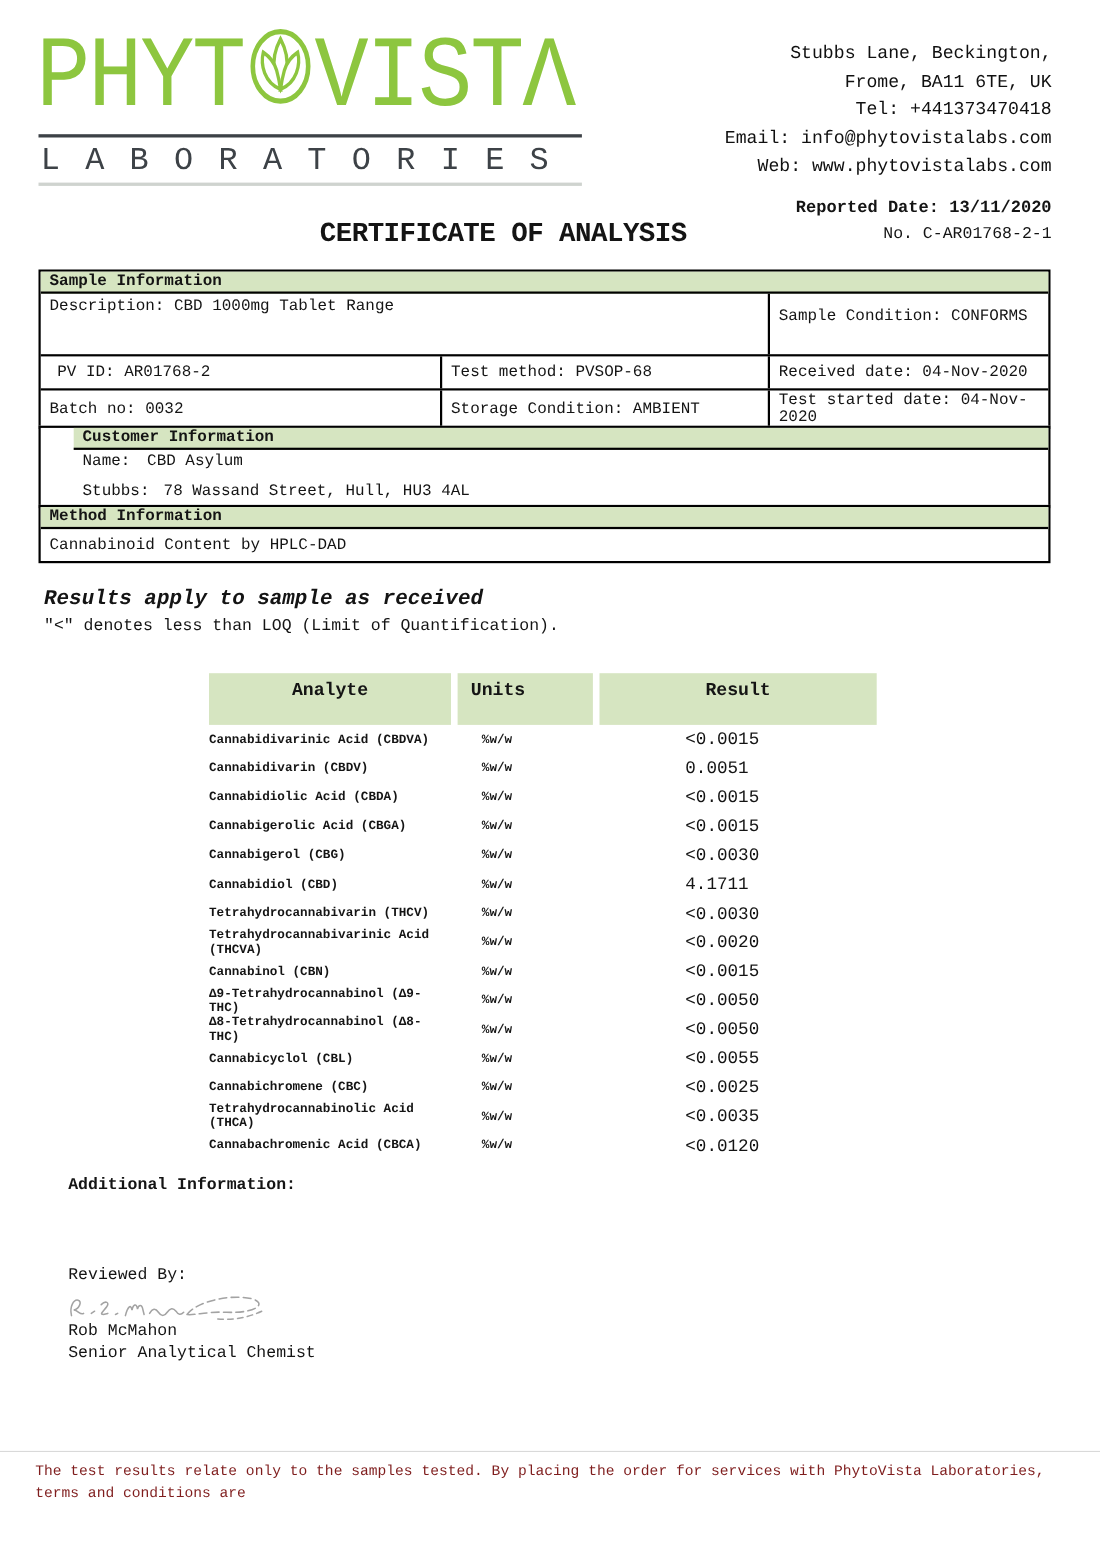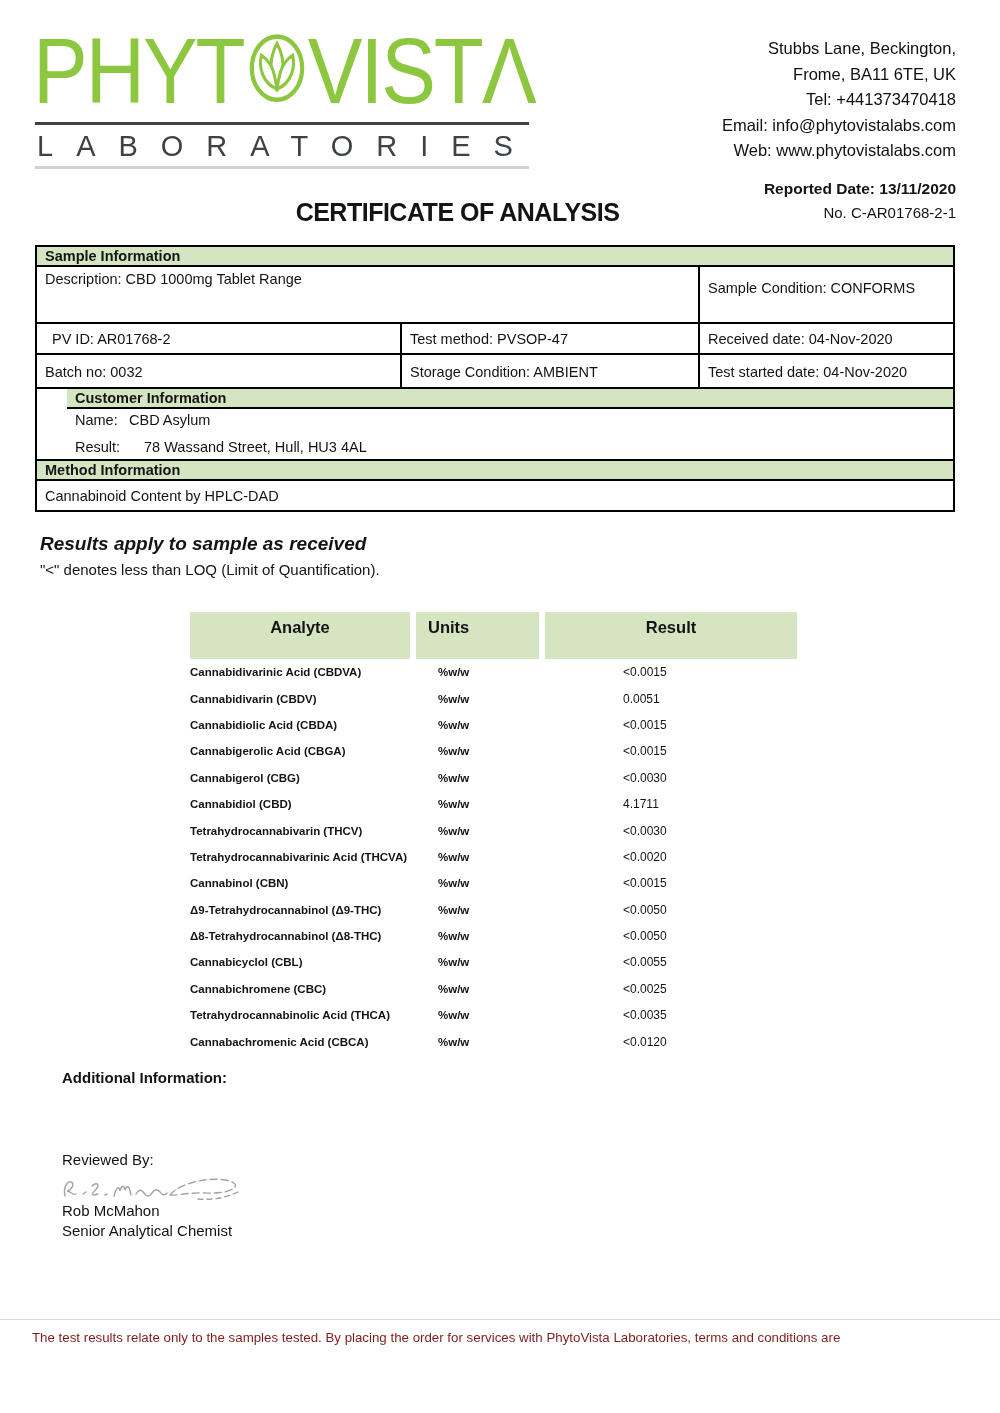--- a/index.html
+++ b/index.html
@@ -1,19 +1,19 @@
 <!DOCTYPE html>
 <html><head>
 <meta charset="utf-8">
 <style>
   * { margin:0; padding:0; box-sizing:border-box; }
   html,body { background:#ffffff; }
   .page {
     position:relative; width:1000px; height:1413px; background:#ffffff;
-    font-family:Liberation Sans, sans-serif; color:#141414; overflow:hidden;
+    font-family:Liberation Mono, monospace; color:#141414; overflow:hidden;
   }
 
   
   .logo-row {
     position:absolute; left:33px; top:20px; display:flex; align-items:center;
     transform:scaleY(1.12); transform-origin:top left;
     font-size:82px; font-weight:400; letter-spacing:-2px; color:#8dc63f; line-height:92px;
   }
   .leaf-badge { margin:0 1px 0 3px; position:relative; top:2px; }
   .logo-divider { position:absolute; left:35px; top:122px; width:494px; height:3px; background:#3d4247; }
@@ -52,21 +52,21 @@
 
   
   .results { position:absolute; left:190px; top:612px; width:607px; }
   .r-grid { display:grid; grid-template-columns:220px 123px 252px; column-gap:6px; }
   .r-head { height:47px; }
   .r-head .hcell { background:#d6e5c1; font-size:16.5px; font-weight:bold; padding-top:6px; text-align:center; }
   .r-head .hcell.units-h { text-align:left; padding-left:12px; }
   .r-row { height:26.4px; align-items:center; }
   .a-cell { font-size:11.5px; font-weight:bold; }
   .u-cell { font-size:11.5px; font-weight:bold; padding-left:22px; }
-  .v-cell { font-size:12px; padding-left:78px; }
+  .v-cell { font-size:16px; padding-left:78px; }
 
   
   .additional { position:absolute; left:62px; top:1069px; font-size:15px; font-weight:bold; }
   .reviewed { position:absolute; left:62px; top:1151px; font-size:15px; }
   .signature { position:absolute; left:58px; top:1170px; }
   .sig-name { position:absolute; left:62px; top:1202px; font-size:15px; }
   .sig-role { position:absolute; left:62px; top:1222px; font-size:15px; }
 
   
   .footer-rule { position:absolute; left:0; top:1319px; width:1000px; height:1px; background:#d9d9d9; }
@@ -108,39 +108,39 @@
   <div class="coa-title">CERTIFICATE OF ANALYSIS</div>
 
   <div class="info-table" style="top:245px;">
     <div class="info-bar">Sample Information</div>
     <div class="info-row" style="height:57px;">
       <div class="cell top" style="width:663px;">Description: CBD 1000mg Tablet Range</div>
       <div class="cell cond" style="flex:1;">Sample Condition: CONFORMS</div>
     </div>
     <div class="info-row" style="height:31px;">
       <div class="cell" style="width:365px;padding-left:15px;">PV ID: AR01768-2</div>
-      <div class="cell" style="width:298px;">Test method: PVSOP-47</div>
+      <div class="cell" style="width:298px;">Test method: PVSOP-68</div>
       <div class="cell" style="flex:1;">Received date: 04-Nov-2020</div>
     </div>
     <div class="info-row" style="height:33px;">
       <div class="cell" style="width:365px;">Batch no: 0032</div>
       <div class="cell" style="width:298px;">Storage Condition: AMBIENT</div>
       <div class="cell" style="flex:1;">Test started date: 04-Nov-2020</div>
     </div>
   </div>
 
   <div class="info-table" style="top:387px;padding-left:30px;">
     <div class="info-bar">Customer Information</div>
     <div style="height:51px; padding-top:3px;">
       <div class="kv-line">
         <span class="kv-label" style="width:50px;">Name:</span>
         <span>CBD Asylum</span>
       </div>
       <div class="kv-line" style="margin-top:11px;">
-        <span class="kv-label" style="width:65px;">Result:</span>
+        <span class="kv-label" style="width:65px;">Stubbs:</span>
         <span>78 Wassand Street, Hull, HU3 4AL</span>
       </div>
     </div>
   </div>
 
   <div class="info-table" style="top:459px;">
     <div class="info-bar">Method Information</div>
     <div class="kv-line" style="height:29px; display:flex; align-items:center;">Cannabinoid Content by HPLC-DAD</div>
   </div>
 

